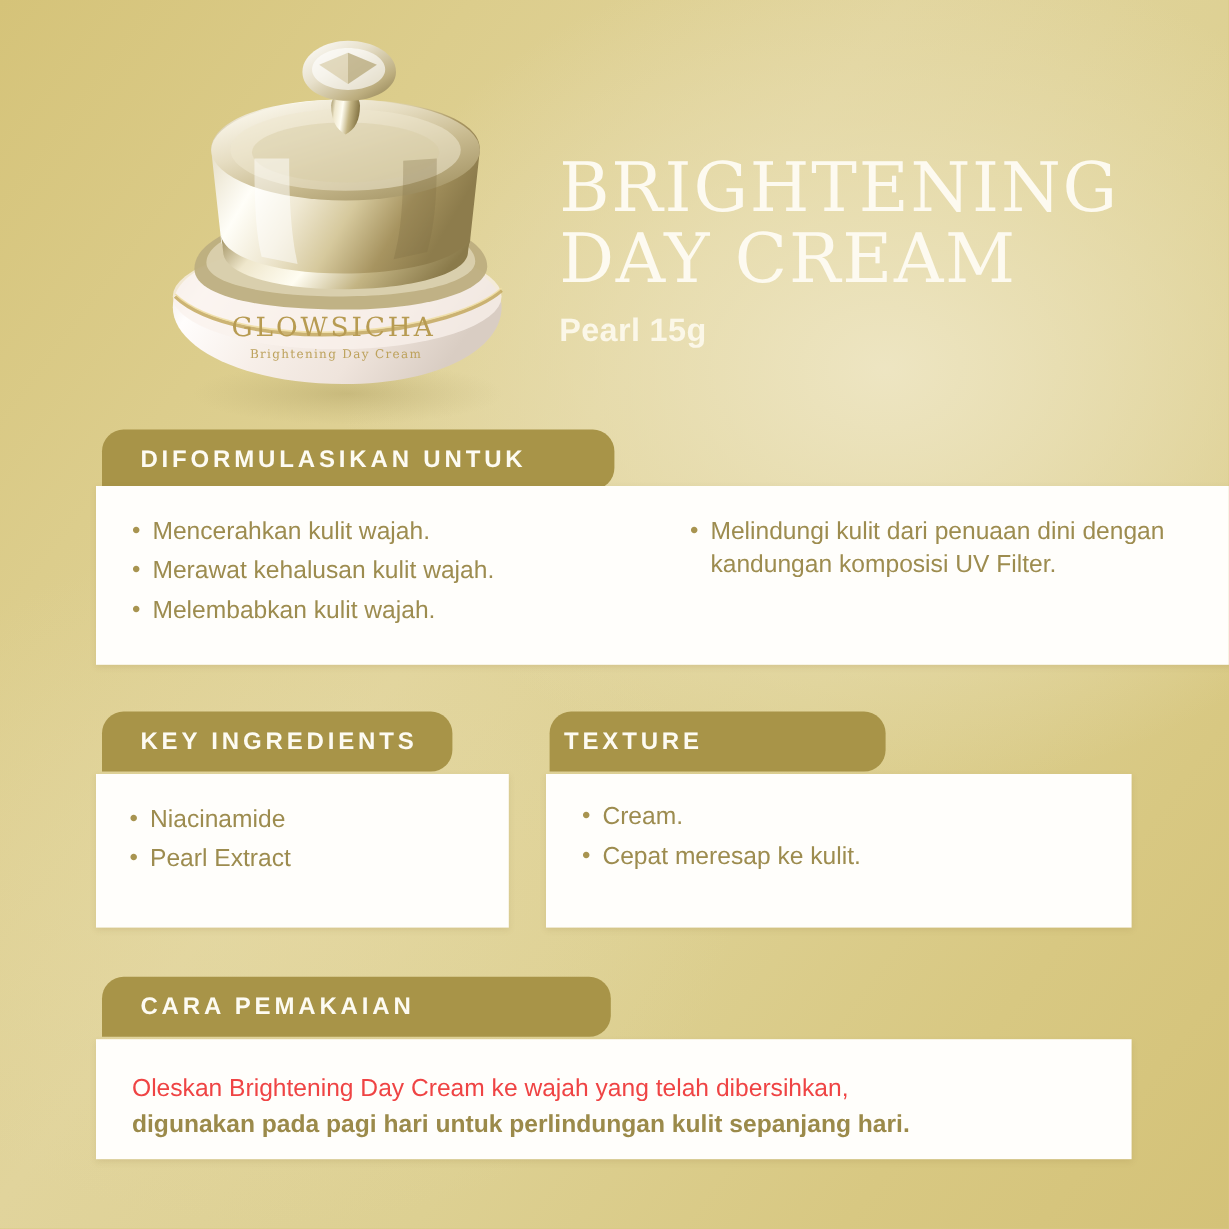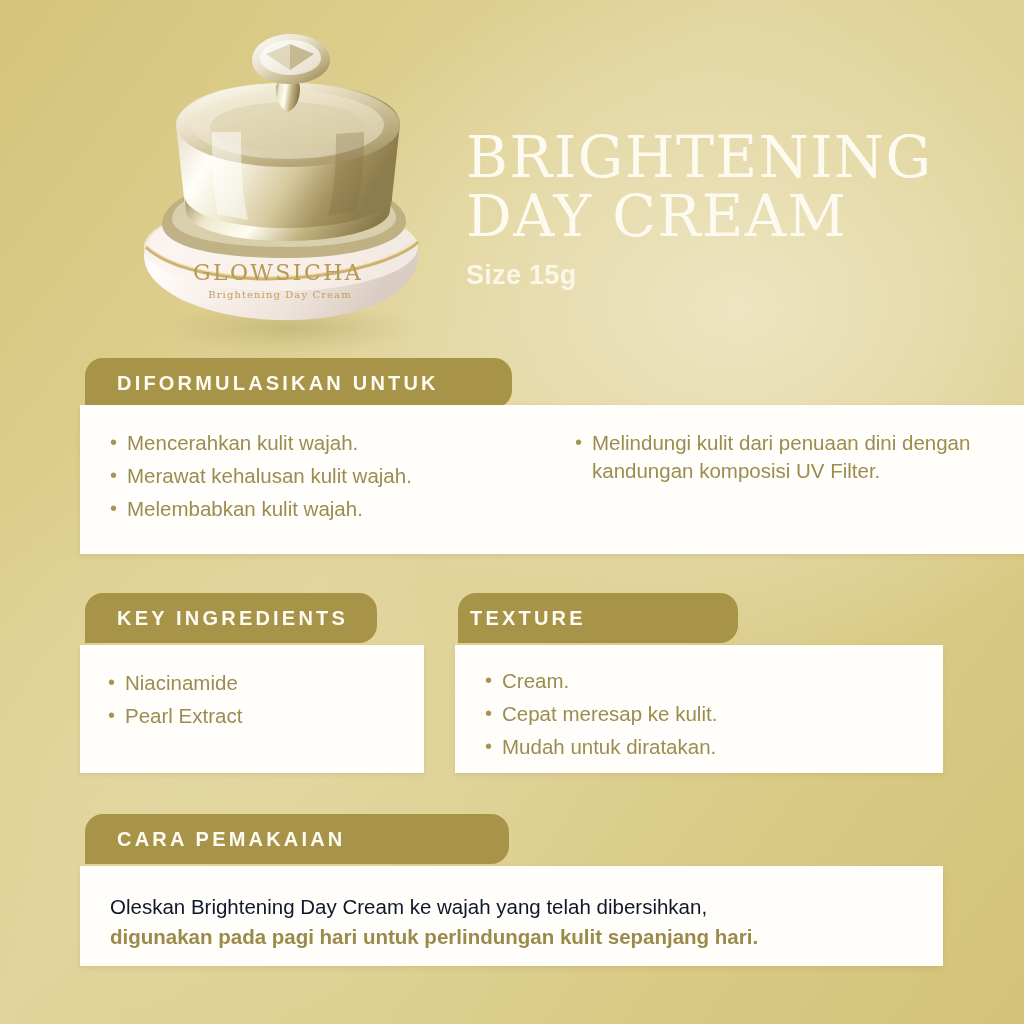--- a/index.html
+++ b/index.html
@@ -87,21 +87,21 @@
 
   
   #tab-ingredients{ left:85px; top:593px; width:292px; }
   #card-ingredients{ left:80px; top:645px; width:344px; height:128px; padding:24px 0 12px 28px; }
   #tab-texture{ left:458px; top:593px; width:280px;padding-left:12px; }
   #card-texture{ left:455px; top:645px; width:488px; height:128px; padding:22px 8px 0 30px; }
 
   
   #tab-usage{ left:85px; top:814px; width:424px;text-align:center; }
   #card-usage{ left:80px; top:866px; width:863px; height:100px; padding:26px 0 0 30px; }
-  .usage-line{ color:#0f172a; font-size:20.5px; line-height:30px; }
+  .usage-line{ color:#ef4444; font-size:20.5px; line-height:30px; }
   .usage-line.strong{ font-weight:bold; color:#9b8a4a; }
 </style>
 </head>
 <body>
 
 <div id="page">
 
   <div class="hero">
     <svg viewBox="0 0 360 330" xmlns="http://www.w3.org/2000/svg">
       <defs>
@@ -184,21 +184,21 @@
       <path d="M190 16 L214 26 L190 42 Z" fill="#9b8b58" opacity="0.38"></path>
 
       <text x="178" y="252" text-anchor="middle" font-family="DejaVu Serif, serif" font-size="22" letter-spacing="2.4" fill="#b79b52">GLOWSICHA</text>
       <text x="180" y="270" text-anchor="middle" font-family="DejaVu Serif, serif" font-size="10" letter-spacing="1.1" fill="#bda25c">Brightening Day Cream</text>
     </svg>
   </div>
 
   <div class="titleblock">
     <div class="title-line">BRIGHTENING</div>
     <div class="title-line">DAY CREAM</div>
-    <div class="subtitle">Size 15g</div>
+    <div class="subtitle">Pearl 15g</div>
   </div>
 
   <div class="tab" id="tab-formulated">DIFORMULASIKAN UNTUK</div>
   <div class="card" id="card-formulated">
     <div class="two-col">
       <div class="col">
         <ul class="bullets">
           <li>Mencerahkan kulit wajah.</li>
           <li>Merawat kehalusan kulit wajah.</li>
           <li>Melembabkan kulit wajah.</li>
@@ -218,21 +218,20 @@
       <li>Niacinamide</li>
       <li>Pearl Extract</li>
     </ul>
   </div>
 
   <div class="tab" id="tab-texture">TEXTURE</div>
   <div class="card" id="card-texture">
     <ul class="bullets">
       <li>Cream.</li>
       <li>Cepat meresap ke kulit.</li>
-      <li>Mudah untuk diratakan.</li>
     </ul>
   </div>
 
   <div class="tab" id="tab-usage">CARA PEMAKAIAN</div>
   <div class="card" id="card-usage">
     <div class="usage-line">Oleskan Brightening Day Cream ke wajah yang telah dibersihkan,</div>
     <div class="usage-line strong">digunakan pada pagi hari untuk perlindungan kulit sepanjang hari.</div>
   </div>
 
 </div>

